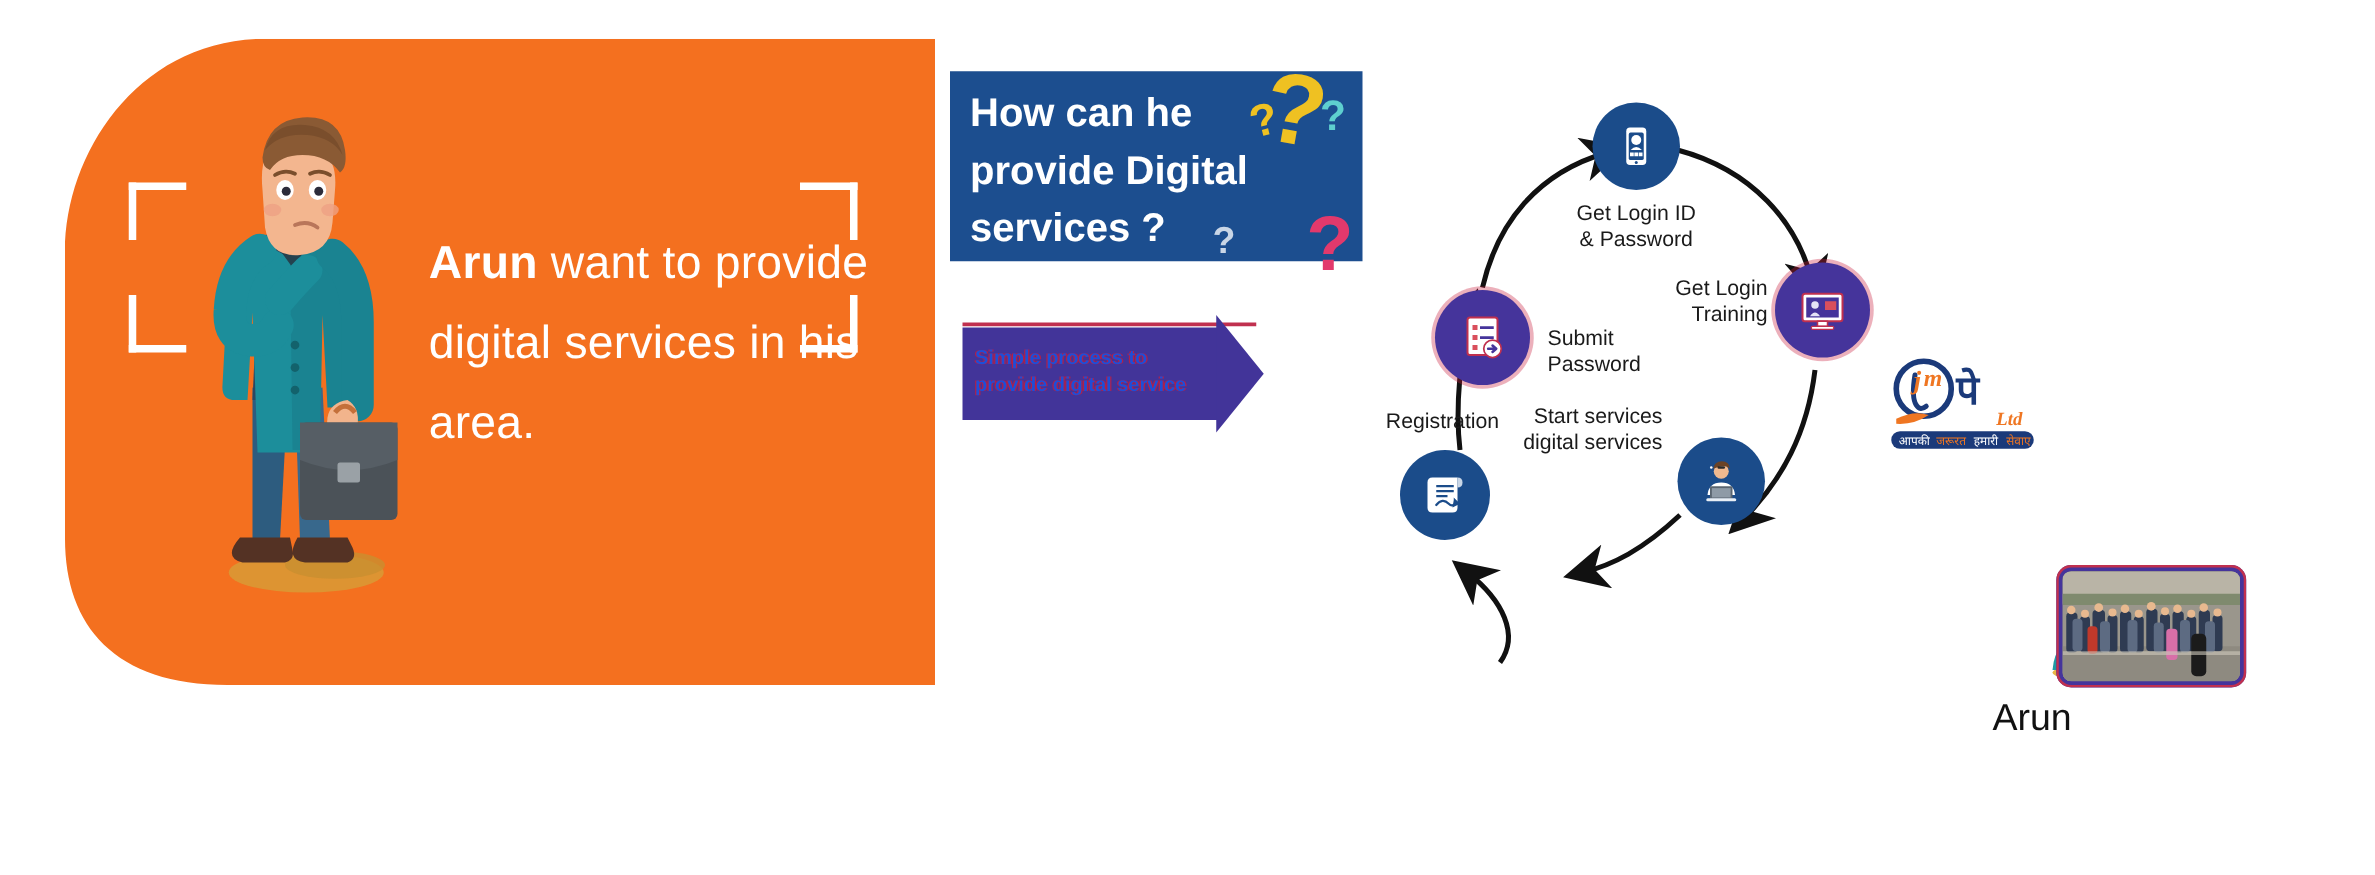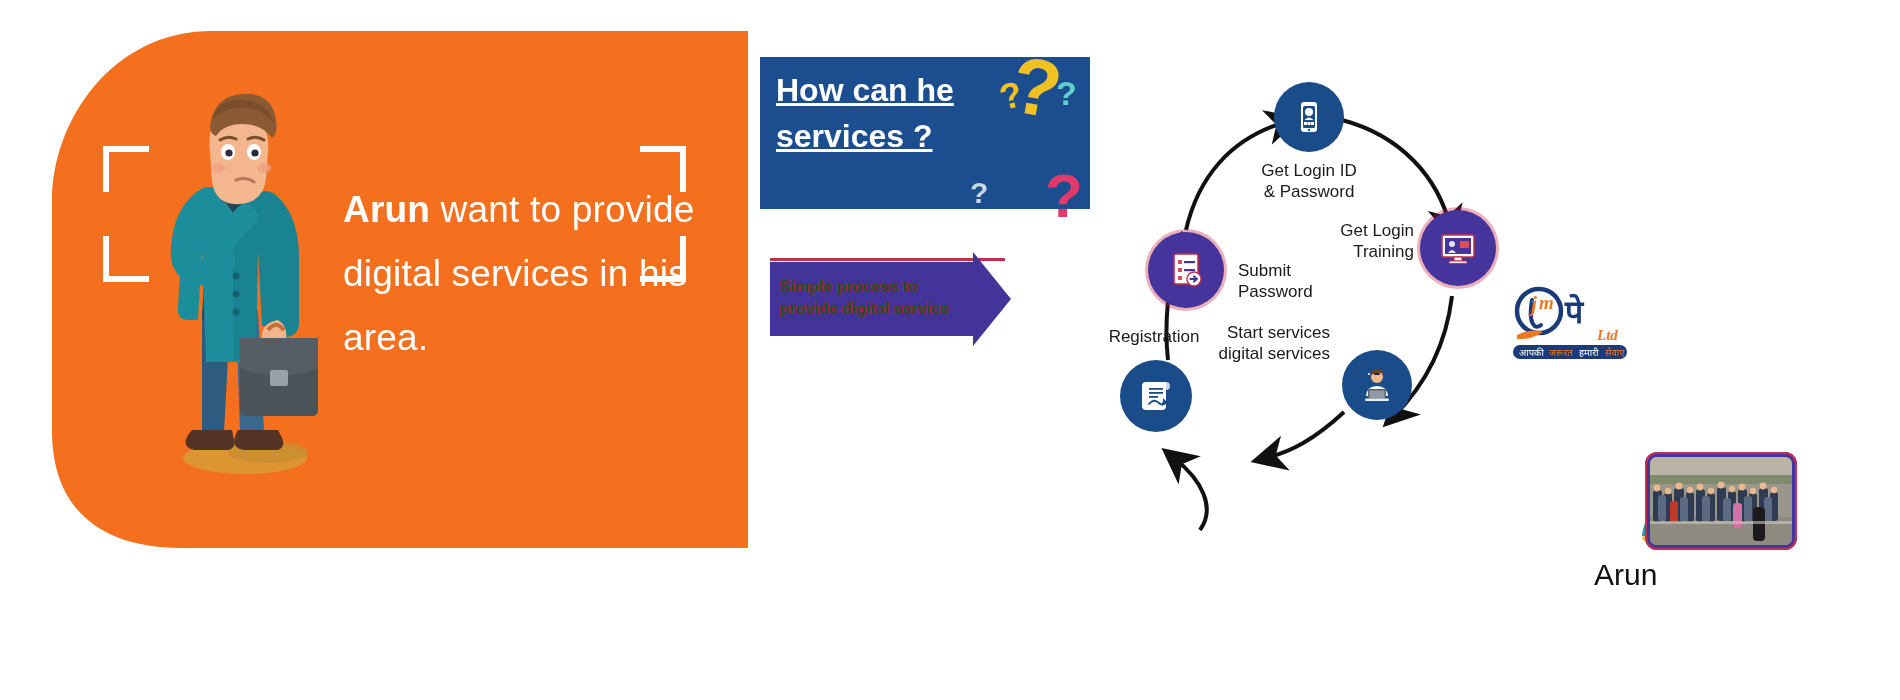--- a/index.html
+++ b/index.html
@@ -31,21 +31,21 @@
   
   .person{position:absolute;left:140px;top:80px;width:190px;height:410px;}
 
   
   .qbox{
     position:absolute;left:760px;top:57px;width:330px;height:152px;
     background:#1c4e8f;overflow:visible;
   }
   .qbox-text{
     position:absolute;left:16px;top:10px;width:310px;
-    color:#fff;font-size:32px;font-weight:bold;line-height:46px;text-decoration:underline;
+    color:#fff;font-size:32px;font-weight:bold;line-height:46px;
   }
   .qm{position:absolute;font-weight:bold;line-height:1;}
   .qm-yellow-big{left:1012px;top:48px;font-size:80px;color:#efc122;transform:rotate(10deg);}
   .qm-yellow-sm{left:1000px;top:78px;font-size:36px;color:#efc122;transform:rotate(-14deg);}
   .qm-teal{left:1056px;top:76px;font-size:34px;color:#5ecfcf;}
   .qm-pink-big{left:1045px;top:165px;font-size:62px;color:#e2396c;}
   .qm-white-sm{left:970px;top:178px;font-size:30px;color:#c9d6e6;}
 
   
   .arrow-wrap{position:absolute;left:770px;top:262px;width:240px;height:74px;}
@@ -55,21 +55,21 @@
     position:absolute;left:203px;top:-10px;width:0;height:0;
     border-top:47px solid transparent;border-bottom:47px solid transparent;
     border-left:38px solid #423499;
   }
   .arrow-head-edge{
     position:absolute;left:201px;top:-11px;width:0;height:0;
     border-top:48px solid transparent;border-bottom:48px solid transparent;
     border-left:40px solid #e8a33d;z-index:-1;
   }
   .arrow-text{
-    position:absolute;left:10px;top:14px;width:190px;color:#14532d;
+    position:absolute;left:10px;top:14px;width:190px;color:#1d4ed8;
     font-size:16px;line-height:22px;font-weight:bold;
     text-shadow:1px 0 0 #b0204a,-1px 0 0 #b0204a;
   }
 
   
   .cycle{position:absolute;left:1090px;top:60px;width:800px;height:620px;}
   .node{position:absolute;border-radius:50%;display:flex;align-items:center;justify-content:center;}
   .node-blue{background:#1b4c8a;}
   .node-purple{background:#45349b;box-shadow:0 0 0 3px rgba(200,30,60,.35);}
   .node-label{position:absolute;color:#1a1a1a;font-size:17px;line-height:21px;text-align:center;}
@@ -151,20 +151,21 @@
     <rect x="130" y="290" width="18" height="16" rx="2" fill="#9aa1a6"></rect>
   </svg>
 
   <div class="hero-text">
     <span class="nm">Arun</span><span> want to provide digital services in his area.</span>
   </div>
 
   <div class="qbox">
     <div class="qbox-text">
       <div>How can he</div>
+      <div>provide Digital</div>
       <div>services ?</div>
     </div>
   </div>
   <div class="qm qm-yellow-big">?</div>
   <div class="qm qm-yellow-sm">?</div>
   <div class="qm qm-teal">?</div>
   <div class="qm qm-pink-big">?</div>
   <div class="qm qm-white-sm">?</div>
 
   <div class="arrow-wrap">

